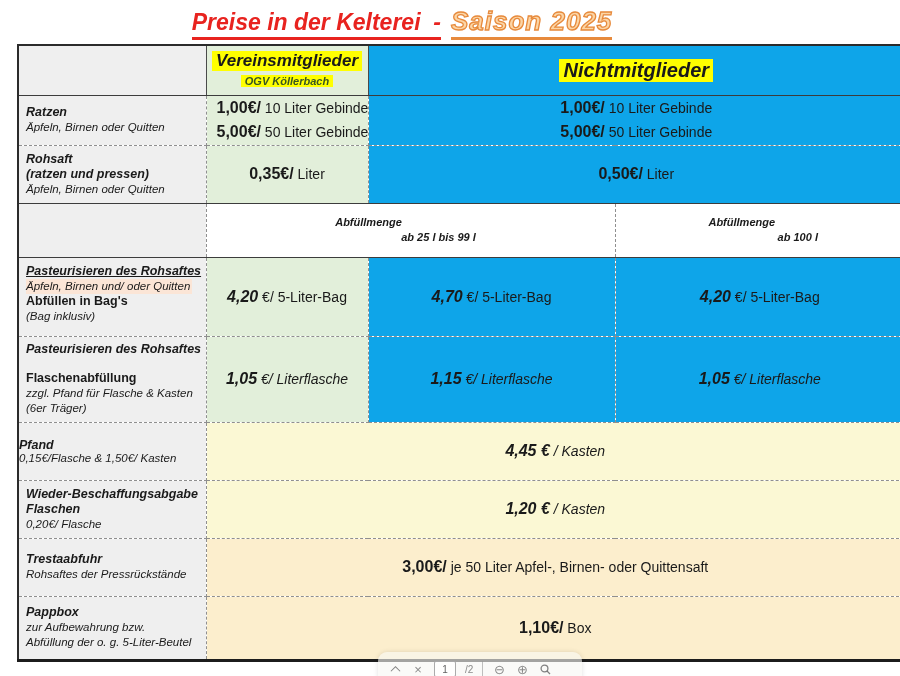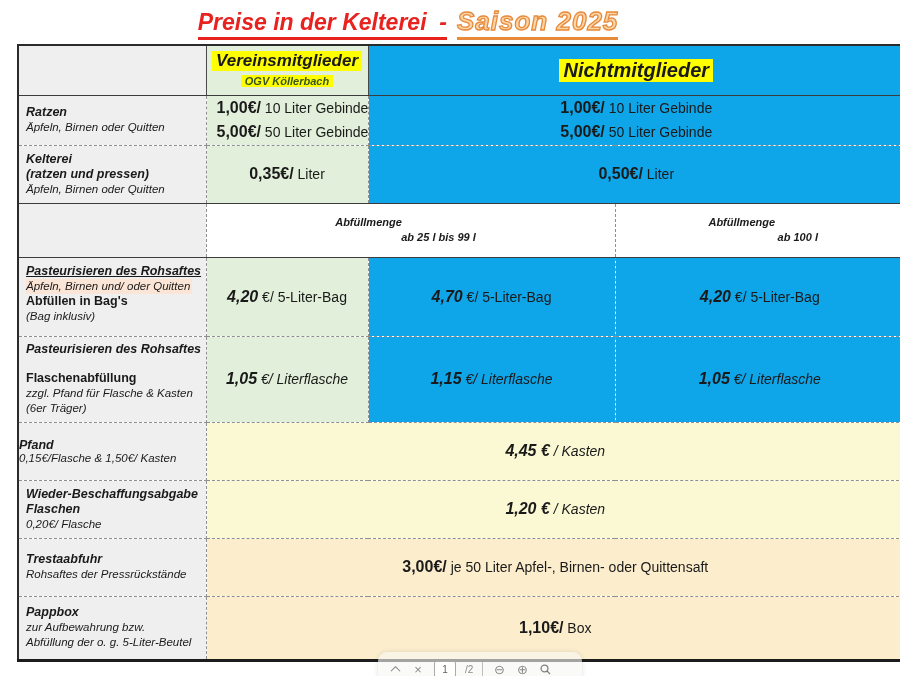--- a/index.html
+++ b/index.html
@@ -1,21 +1,21 @@
 <!DOCTYPE html>
 <html><head>
 <meta charset="utf-8">
 <style>
   * { margin:0; padding:0; box-sizing:border-box; }
   html,body { width:900px; height:676px; background:#ffffff; overflow:hidden;
     font-family:"Liberation Sans","DejaVu Sans",sans-serif; color:#1a1a1a; }
   .page { position:relative; width:900px; height:676px; background:#fff; }
 
   
-  .title { position:absolute; top:6px; left:8px; width:800px; text-align:center; white-space:pre; }
+  .title { position:absolute; top:6px; left:2px; width:800px; text-align:center; white-space:pre; }
   .title-main { font-size:23px; font-weight:bold; font-style:italic; color:#e8231f;
     border-bottom:3px solid #e8231f; padding-bottom:2px; }
   .title-season { font-size:26px; font-weight:bold; font-style:italic; color:#fcd5a5;
     -webkit-text-stroke:1.3px #e78a3c; border-bottom:3px solid #e78a3c;
     padding-bottom:1px; margin-left:10px; letter-spacing:1px; }
 
   
   table.price-table { position:absolute; left:8px; top:44px; width:887px;
     border-collapse:collapse; table-layout:fixed;
     border:2px solid #2b2b2b; border-bottom:3px solid #1c1c1c;margin-left:9px; }
@@ -121,21 +121,21 @@
         <div class="price"><b>5,00€/</b><span> 50 Liter Gebinde</span></div>
       </td>
       <td class="bg-pink bb-dash pc" colspan="2">
         <div class="price"><b>1,00€/</b><span> 10 Liter Gebinde</span></div>
         <div class="price"><b>5,00€/</b><span> 50 Liter Gebinde</span></div>
       </td>
     </tr>
 
     <tr style="height:58px">
       <td class="bg-gray bb-solid br-dash lbl">
-        <div class="lb">Kelterei</div>
+        <div class="lb">Rohsaft</div>
         <div class="lb">(ratzen und pressen)</div>
         <div class="li">Äpfeln, Birnen oder Quitten</div>
       </td>
       <td class="bg-green bb-solid br-dash pc">
         <div class="price"><b>0,35€/</b><span> Liter</span></div>
       </td>
       <td class="bg-pink bb-solid pc" colspan="2">
         <div class="price"><b>0,50€/</b><span> Liter</span></div>
       </td>
     </tr>

